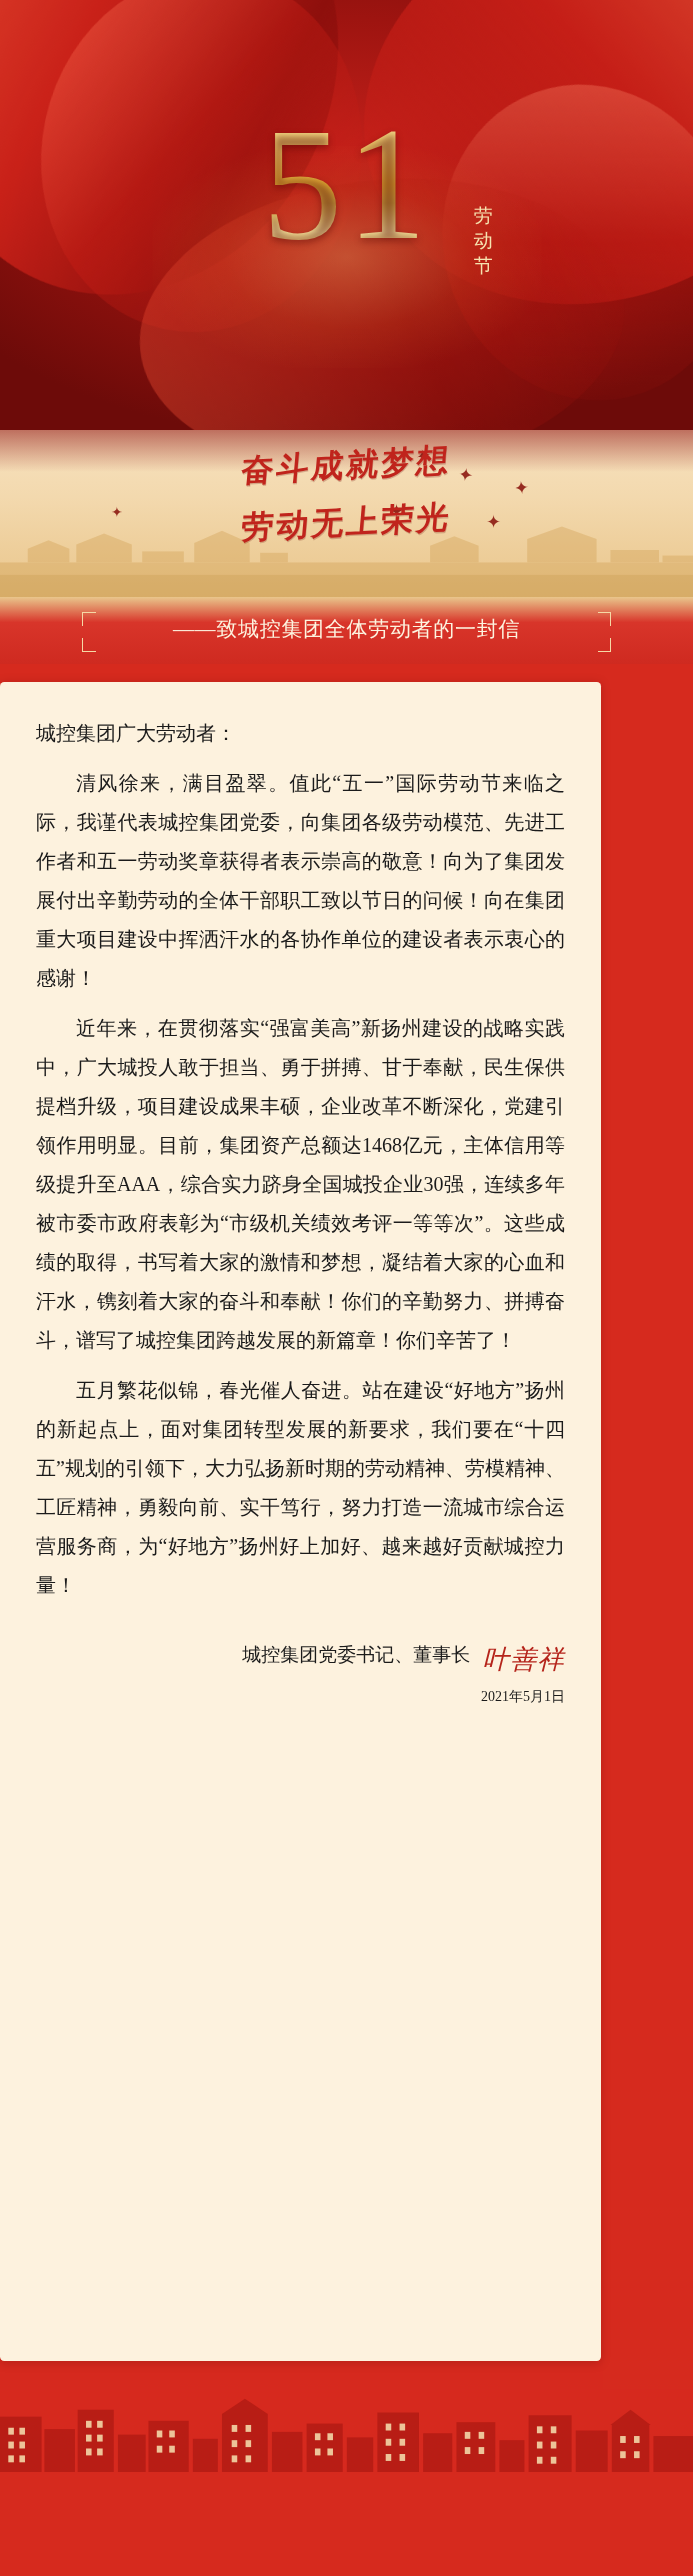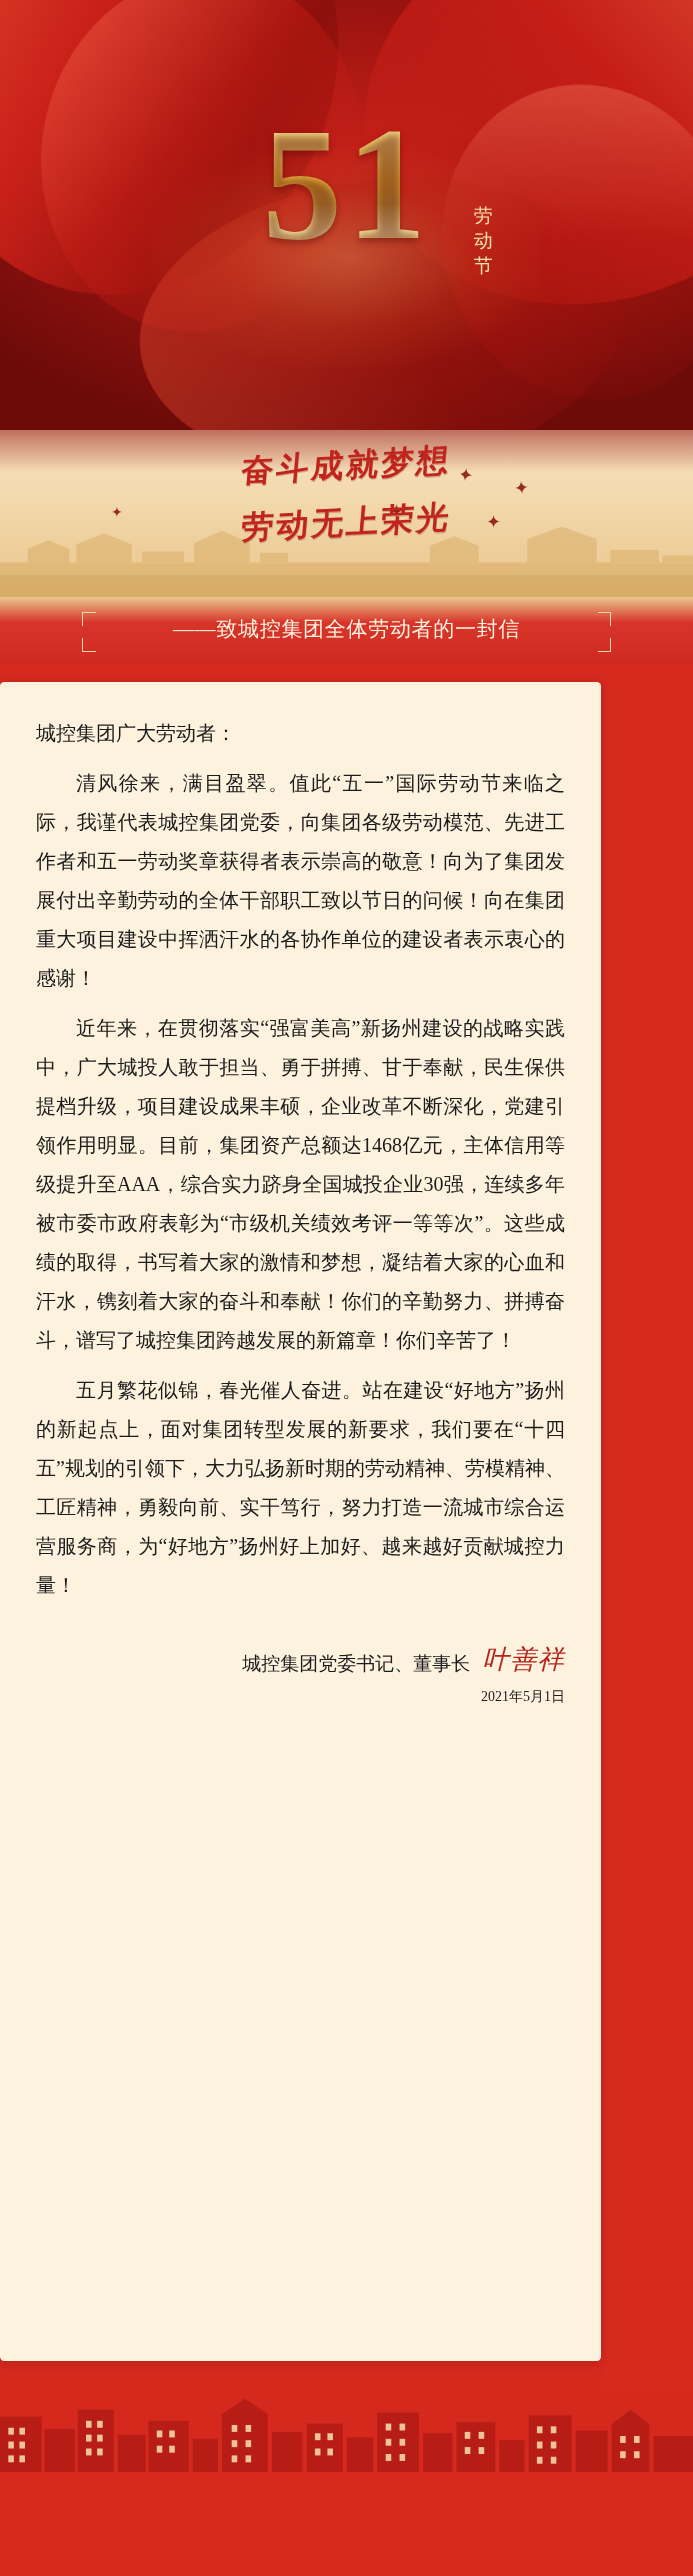--- a/index.html
+++ b/index.html
@@ -75,21 +75,21 @@
   }
 
   .hero-number {
     position: absolute;
     left: 0; right: 0;
     top: 104px;
     text-align: center;
     font-family: "Liberation Serif", "DejaVu Serif", serif;
     font-size: 160px;
     line-height: 160px;
-    font-weight: bold;
+    font-weight: normal;
     letter-spacing: 4.2px;
     background: linear-gradient(180deg, #fff3c4 0%, #f6d475 22%, #e0a732 50%, #caa13f 62%, #f7e39b 80%, #d9a33a 100%);
     -webkit-background-clip: text;
     background-clip: text;
     color: transparent;
     text-shadow: 0 2.8px 7px rgba(80,6,4,0.45);
   }
   .hero-sub {
     position: absolute;
     right: 193px;
@@ -221,21 +221,21 @@
   }
   .sign-block {
     margin-top: 37px;
     text-align: right;
   }
   .sign-line {
     font-family: "Liberation Serif", "DejaVu Serif", serif;
     font-size: 19px;
     color: #1b1b1b;
     display: flex;
-    align-items: flex-end;
+    align-items: flex-start;
     justify-content: flex-end;
     gap: 12.5px;
   }
   .sign-name {
     font-family: "Liberation Serif", "DejaVu Serif", serif;
     font-size: 26px;
     color: #b5241b;
     font-weight: normal;
     font-style: italic;
     letter-spacing: 1.4px;

